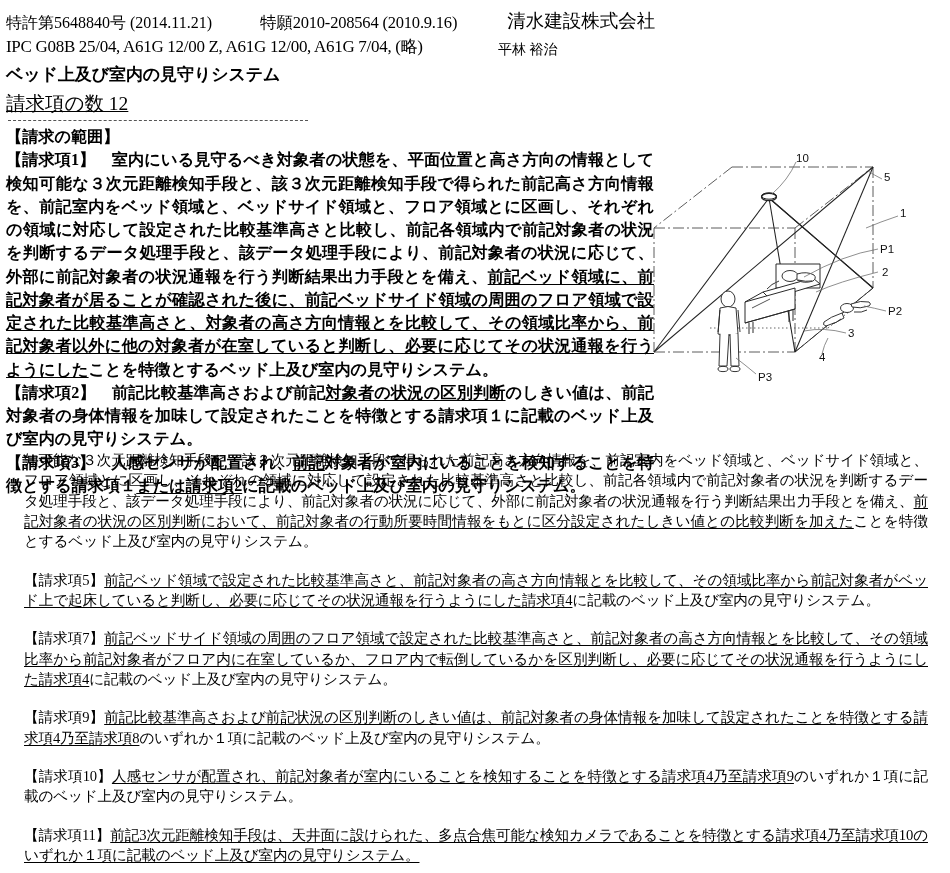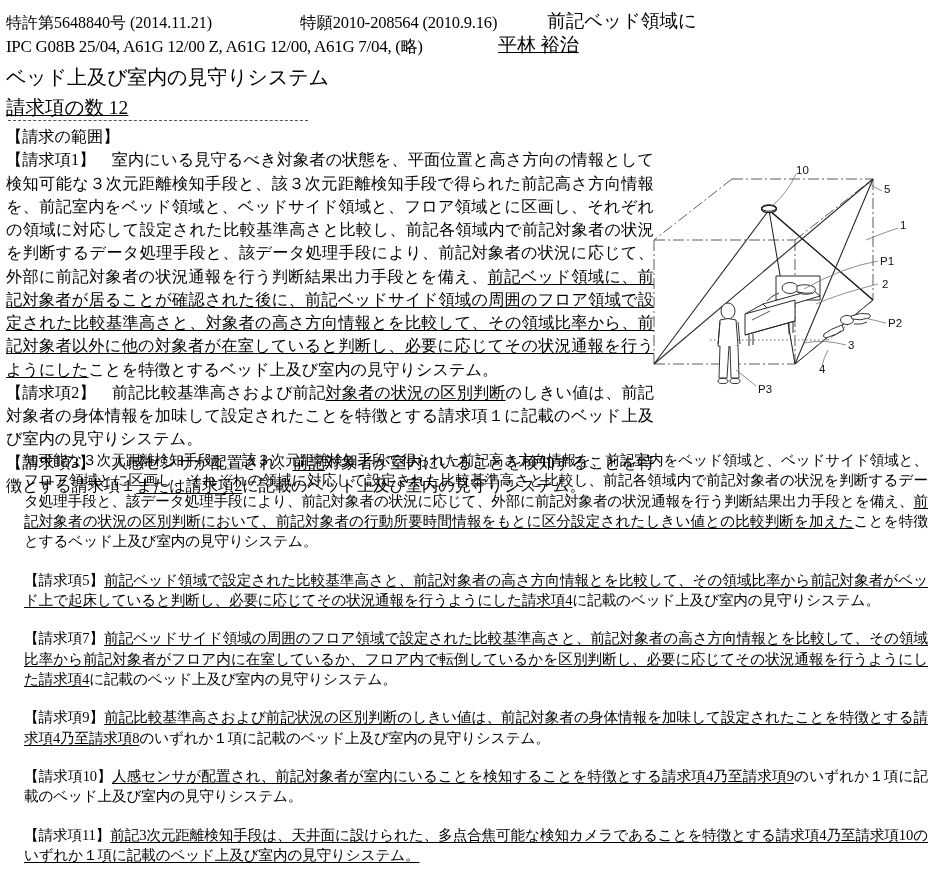--- a/index.html
+++ b/index.html
@@ -32,45 +32,45 @@
     width: 938px;
   }
   .hdr-row {
     display: flex;
     align-items: flex-end;
     white-space: nowrap;
     line-height: 1.42;
   }
   .hdr-row-1 .hdr-app {
     font-size: 16.5px;
-    margin-left: 88px;
+    margin-left: 48px;
     letter-spacing: -0.2px;
   }
   .hdr-row-1 .hdr-applicant {
     font-size: 18.5px;
     margin-left: 50px;
   }
   .hdr-row-2 {
     margin-top: 1px;
   }
   .hdr-row-2 .hdr-ipc {
     font-size: 17px;
     letter-spacing: -0.3px;
   }
   .hdr-row-2 .hdr-inventor {
-    font-size: 19px;
+    font-size: 14px;
     position: absolute;
     left: 492px;
-    text-decoration: underline;
   }
   .hdr-title {
-    font-size: 20px;
+    font-size: 17px;
     margin-top: 4px;
     line-height: 1.4;
     letter-spacing: -0.1px;
+    font-weight: bold;
   }
   .hdr-claimcount {
     font-size: 19.5px;
     margin-top: 3px;
     line-height: 1.4;
     text-decoration: underline;
   }
 
   
   .separator {
@@ -86,20 +86,21 @@
   .col-narrow {
     position: absolute;
     left: 6px;
     top: 126px;
     width: 648px;
     font-size: 16.2px;
     line-height: 1.435;
     text-align: justify;
     text-justify: inter-character;
     letter-spacing: -0.05px;
+    font-weight: bold;
   }
   .col-narrow p {
     margin: 0;
   }
 
   
   .col-wide {
     position: absolute;
     left: 6px;
     top: 432px;
@@ -117,39 +118,39 @@
   u, .u {
     text-decoration: underline;
     text-underline-offset: 1.5px;
     text-decoration-thickness: 1px;
   }
 
   
   .figure {
     position: absolute;
     left: 650px;
-    top: 148px;
+    top: 136px;
     width: 300px;
     height: 252px;
     text-decoration: underline;
   }
   .figure svg {
     display: block;
   }
 </style>
 </head>
 <body>
 
 <div class="page">
 
   <div class="header">
     <div class="hdr-row hdr-row-1">
       <span>特許第5648840号 (2014.11.21)</span>
       <span class="hdr-app">特願2010-208564 (2010.9.16)</span>
-      <span class="hdr-applicant">前記ベッド領域に</span>
+      <span class="hdr-applicant">清水建設株式会社</span>
     </div>
     <div class="hdr-row hdr-row-2">
       <span class="hdr-ipc">IPC G08B 25/04, A61G 12/00 Z, A61G 12/00, A61G 7/04, (略)</span>
       <span class="hdr-inventor">平林 裕治</span>
     </div>
     <div class="hdr-title">ベッド上及び室内の見守りシステム</div>
     <div class="hdr-claimcount">請求項の数 12</div>
   </div>
 
   <div class="separator"></div>

